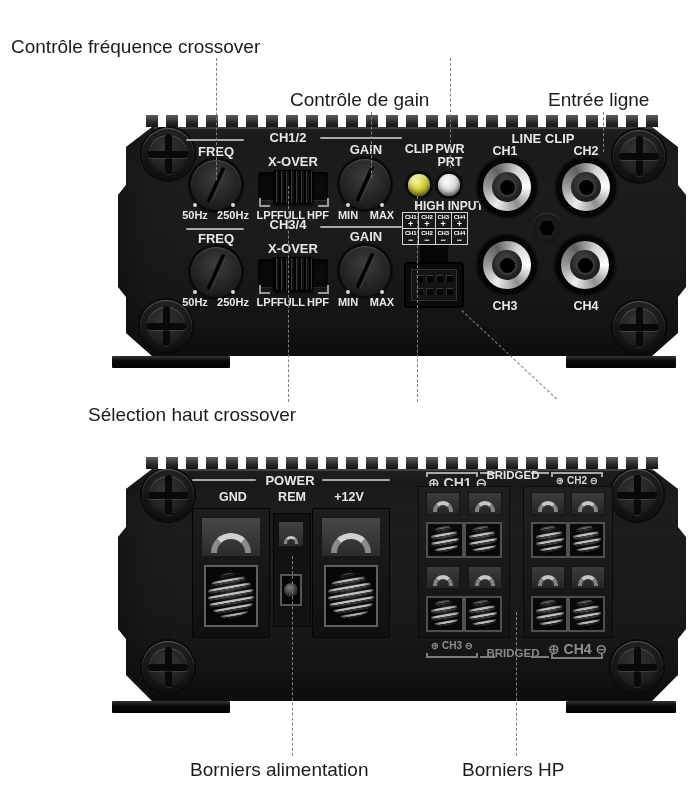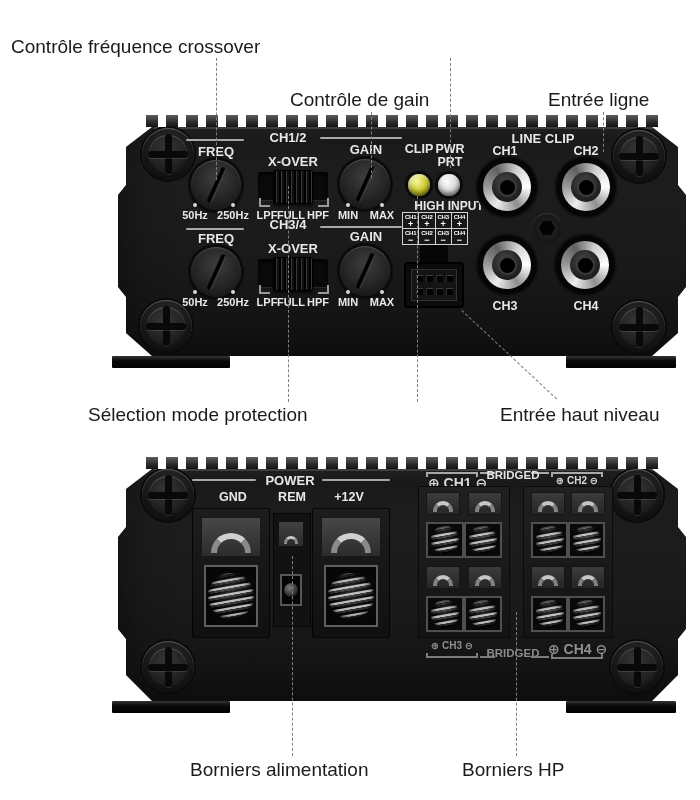--- a/index.html
+++ b/index.html
@@ -310,22 +310,21 @@
     <div class="pt f12" style="left:365px;top:172px;width:44px;">CH3</div>
     <div class="pt f12" style="left:446px;top:172px;width:44px;">CH4</div>
   </div>
   <div class="foot" style="left:112px;top:356px;width:118px;"></div>
   <div class="foot" style="left:566px;top:356px;width:110px;"></div>
 
   <div class="dash" style="left:288px;top:186px;height:216px;"></div>
   <div class="dash" style="left:417px;top:196px;height:206px;"></div>
   <div class="dash-diag" style="left:462px;top:310px;width:130px;transform:rotate(43deg);"></div>
 
-  <div class="ann" style="left:88px;top:403px;">Sélection mode protection</div>
-  <div class="ann" style="left:500px;top:403px;">Entrée haut niveau</div>
+  <div class="ann" style="left:88px;top:403px;">Sélection haut crossover</div>
 
   <div class="fins" style="left:146px;top:457px;width:512px;"></div>
   <div class="bodyp" style="left:118px;top:469px;height:232px;">
 
     <div class="screw" style="left:24px;top:0px;">
         <i class="cv"></i>
         <i class="ch"></i>
       </div>
     <div class="screw" style="left:24px;top:172px;">
         <i class="cv"></i>

